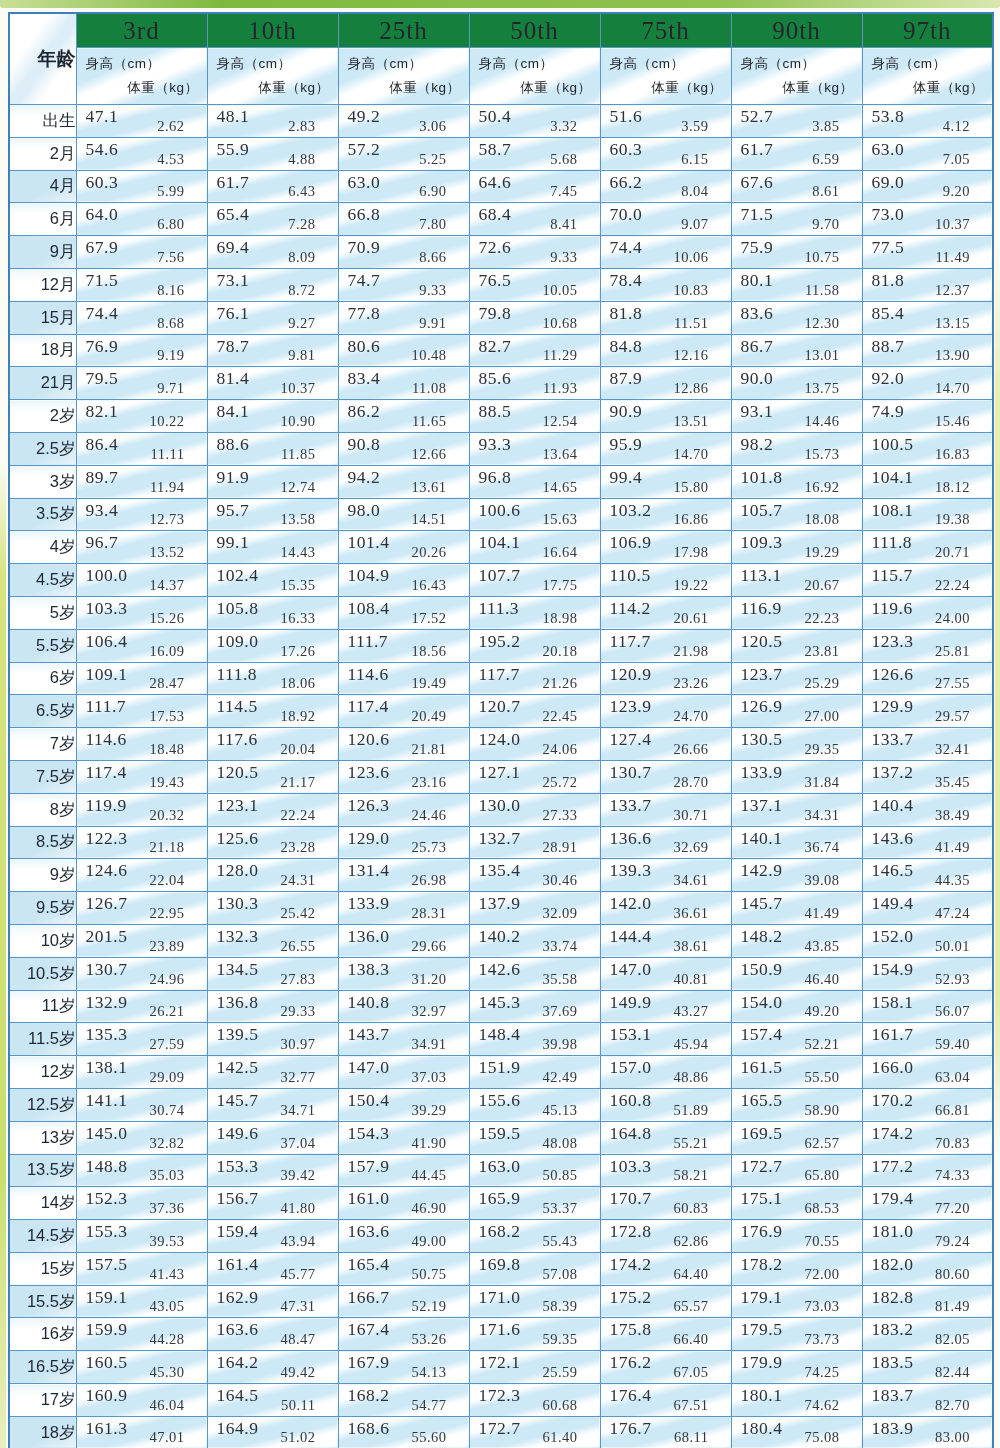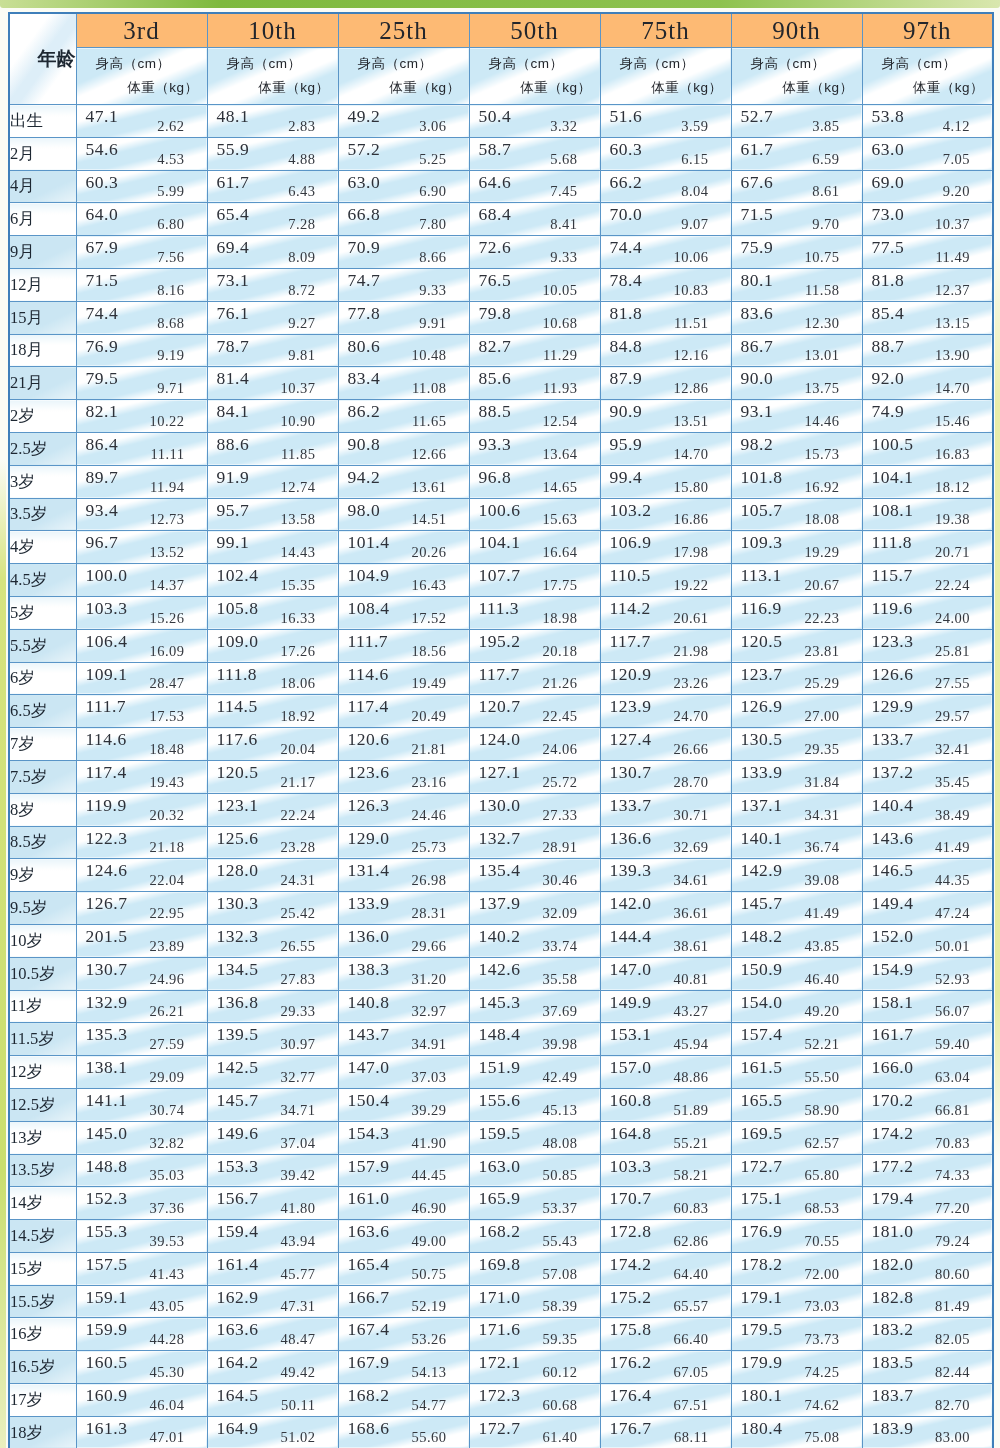--- a/index.html
+++ b/index.html
@@ -25,44 +25,44 @@
   table.growth{
     border-collapse:collapse;table-layout:fixed;width:984px;
     background:#ffffff;border:2.5px solid #3f7fba;
   }
   col.age-col{width:67px;}
   col.pct-col{width:131px;}
   th,td{border:1.5px solid #5a95c7;padding:0;}
   
   th.pct-h{
     height:33px;font-family:"Liberation Serif","DejaVu Serif",serif;
-    font-size:25px;font-weight:500;color:#23262c;background:#fdba74;
+    font-size:25px;font-weight:500;color:#23262c;background:#15803d;
     letter-spacing:1px;vertical-align:middle;text-align:center;
   }
   th.age-h{
     font-size:19px;font-weight:600;color:#1d2732;
     font-family:"Liberation Sans","DejaVu Sans",sans-serif;
     background:linear-gradient(to bottom right,#ffffff 30%,#ddeef8 48%,#ddeef8 56%,#ffffff 72%);
     text-align:right;vertical-align:middle;
   }
   th.hw-cell{
     position:relative;height:56px;font-weight:normal;
     background:linear-gradient(to bottom right,#cde9f6 0%,#cde9f6 32%,#ffffff 44%,#ffffff 58%,#cde9f6 70%,#cde9f6 92%,#ffffff 100%);
   }
   .hw-h,.hw-w{
     position:absolute;font-size:13.5px;color:#23262c;
     font-family:"Liberation Sans","DejaVu Sans",sans-serif;letter-spacing:.5px;
   }
-  .hw-h{top:7px;left:19px;}
+  .hw-h{top:7px;left:9px;}
   .hw-w{bottom:7px;right:8px;margin-top:8px;}
   
   tbody tr{height:32.8px;}
   td.age-cell{
-    font-family:Liberation Serif, serif;
-    font-size:16.5px;color:#1d2732;text-align:left;vertical-align:middle;
+    font-family:Liberation Sans, sans-serif;
+    font-size:16.5px;color:#1d2732;text-align:right;vertical-align:middle;
     background:linear-gradient(180deg,#eaf5fa 0%,#ffffff 34%);
   }
   td.age-cell.shade{
     background:linear-gradient(to bottom right,#cbe6f3 0%,#cbe6f3 62%,#e9f4f9 100%);
   }
   td.val-cell{
     position:relative;
     background:linear-gradient(to bottom right,#ffffff 0%,#ffffff 26%,#cde9f6 40%,#cde9f6 60%,#ffffff 74%,#ffffff 96%,#ddeef8 100%);
   }
   .hv{
@@ -1323,21 +1323,21 @@
           <td class="val-cell">
             <span class="hv">164.2</span>
             <span class="wv">49.42</span>
           </td>
           <td class="val-cell">
             <span class="hv">167.9</span>
             <span class="wv">54.13</span>
           </td>
           <td class="val-cell">
             <span class="hv">172.1</span>
-            <span class="wv">60.12</span>
+            <span class="wv">25.59</span>
           </td>
           <td class="val-cell">
             <span class="hv">176.2</span>
             <span class="wv">67.05</span>
           </td>
           <td class="val-cell">
             <span class="hv">179.9</span>
             <span class="wv">74.25</span>
           </td>
           <td class="val-cell">

